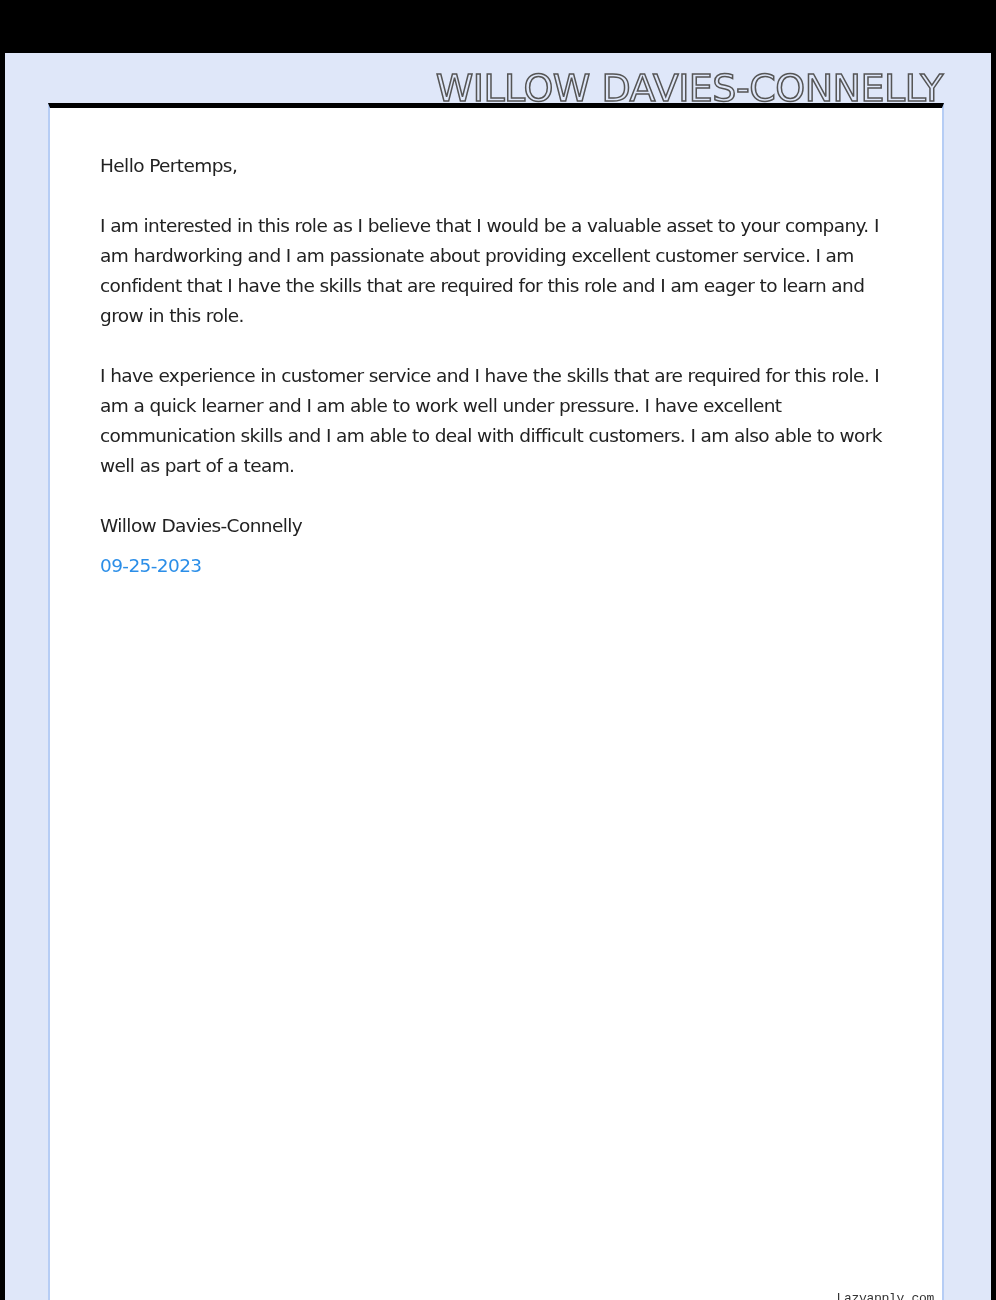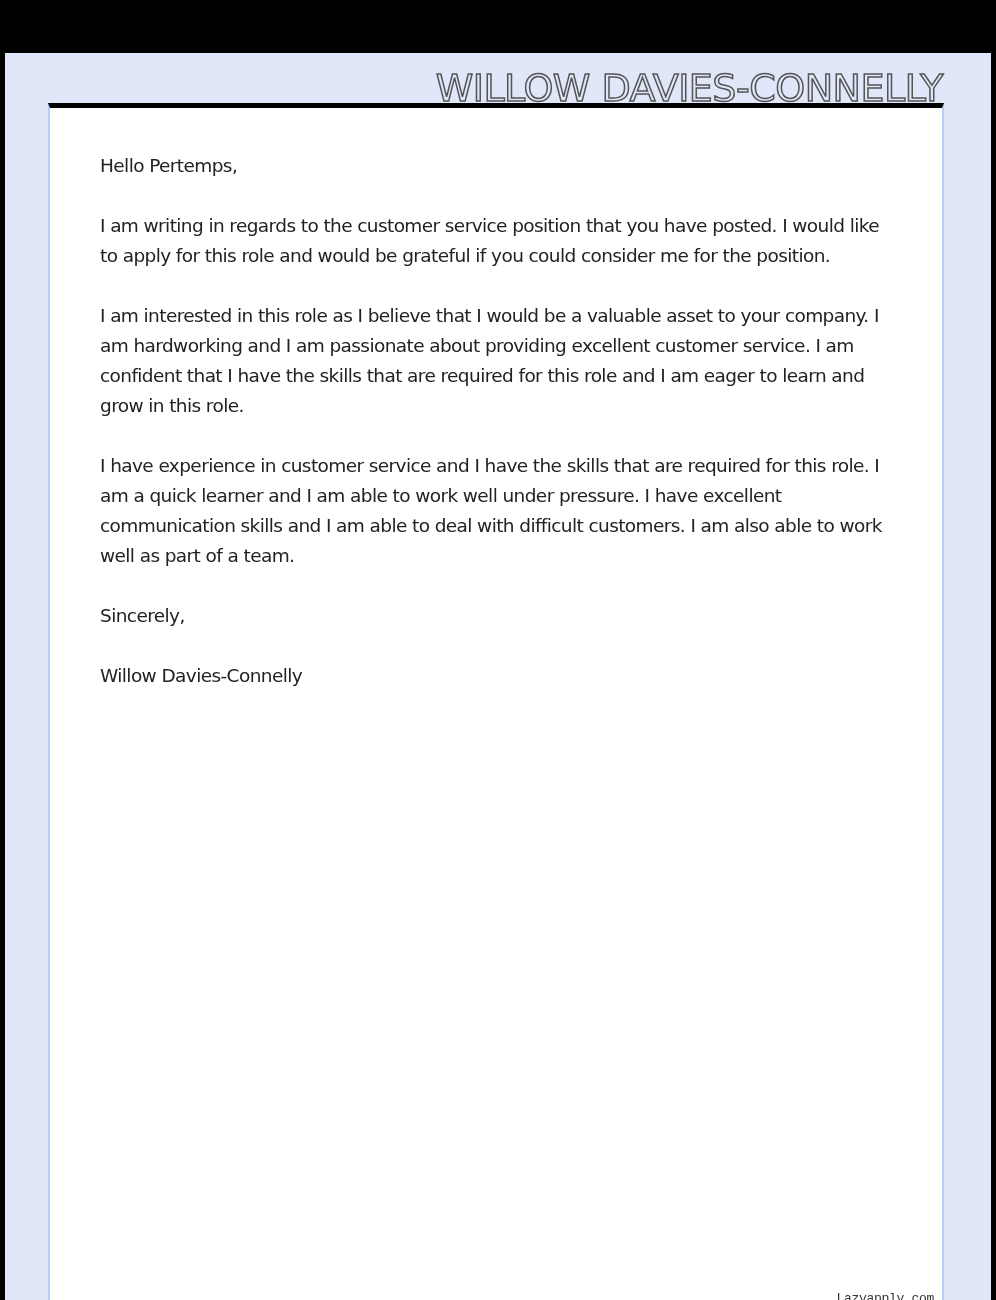--- a/index.html
+++ b/index.html
@@ -51,21 +51,20 @@
     }
   </style>
 </head>
 <body>
 
 <div class="frame">
   <div class="header-name">WILLOW DAVIES-CONNELLY</div>
   <div class="page">
     <div class="body">
       <p>Hello Pertemps,</p>
-      <p>I am writing in regards to the customer service position that you have posted. I would like to apply for this role and would be grateful if you could consider me for the position.</p>
       <p>I am interested in this role as I believe that I would be a valuable asset to your company. I am hardworking and I am passionate about providing excellent customer service. I am confident that I have the skills that are required for this role and I am eager to learn and grow in this role.</p>
       <p>I have experience in customer service and I have the skills that are required for this role. I am a quick learner and I am able to work well under pressure. I have excellent communication skills and I am able to deal with difficult customers. I am also able to work well as part of a team.</p>
-      <p>Sincerely,</p>
       <p class="sig">Willow Davies-Connelly</p>
+      <p class="date">09-25-2023</p>
     </div>
     <div class="footer">Lazyapply.com</div>
   </div>
 </div>
 
 </body></html>

